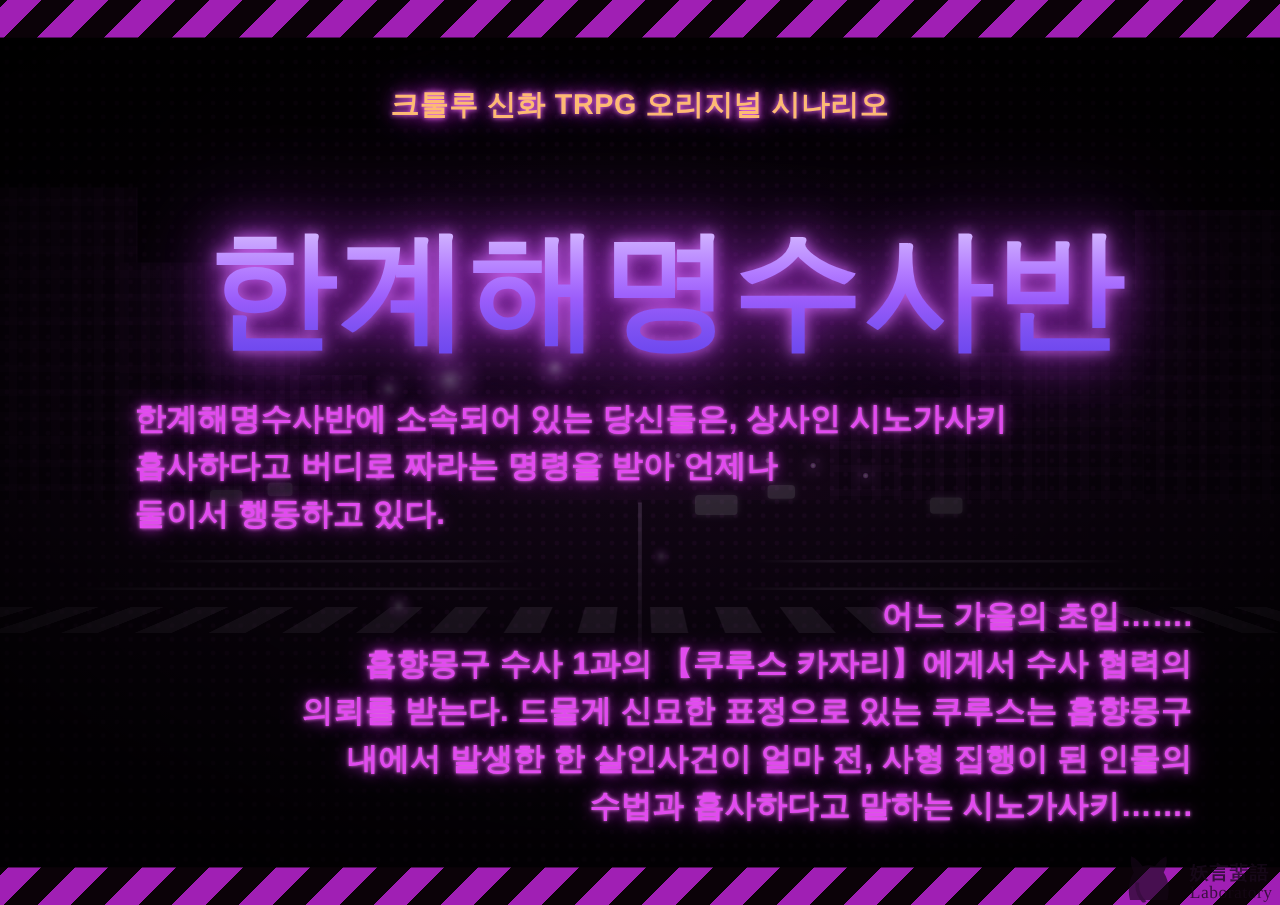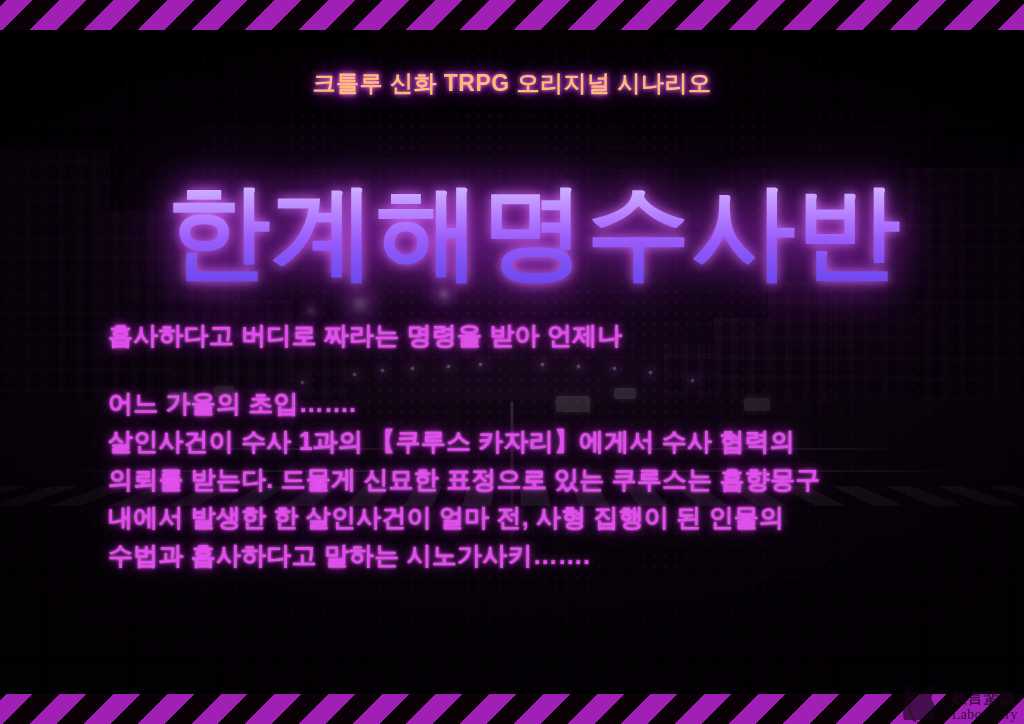--- a/index.html
+++ b/index.html
@@ -192,21 +192,21 @@
        0 0 30px rgba(175,30,205,0.6);
   }
 
   .body-block {
     position:absolute;
     left:108px;
     top:316px;
     right:70px;
   }
   .para { margin:0 0 0 0; }
-  .para + .para { margin-top:30px; }
+  .para + .para { margin-top:44px;text-align:right; }
   .line {
     font-size:25px;
     line-height:38px;
     font-weight:bold;
     color:#e14bef;
     letter-spacing:0.2px;
     white-space:pre;
     text-shadow:
        0 0 3px rgba(255,130,255,0.9),
        0 0 10px rgba(215,55,235,0.75),
@@ -315,26 +315,28 @@
   <div class="content">
 
     <div class="supertitle">크툴루 신화 TRPG 오리지널 시나리오</div>
 
     <h1 class="main-title">한계해명수사반</h1>
 
 
     <div class="body-block">
 
       <div class="para">
+        <div class="line">한계해명수사반에 소속되어 있는 당신들은, 상사인 시노가사키</div>
         <div class="line">흡사하다고 버디로 짜라는 명령을 받아 언제나</div>
+        <div class="line">둘이서 행동하고 있다.</div>
       </div>
 
       <div class="para">
         <div class="line">어느 가을의 초입…….</div>
-        <div class="line">살인사건이 수사 1과의 【쿠루스 카자리】에게서 수사 협력의</div>
+        <div class="line">흡향몽구 수사 1과의 【쿠루스 카자리】에게서 수사 협력의</div>
         <div class="line">의뢰를 받는다. 드물게 신묘한 표정으로 있는 쿠루스는 흡향몽구</div>
         <div class="line">내에서 발생한 한 살인사건이 얼마 전, 사형 집행이 된 인물의</div>
         <div class="line">수법과 흡사하다고 말하는 시노가사키…….</div>
       </div>
 
     </div>
   </div>
 
   <div class="watermark">
     <div class="wm-cat">

